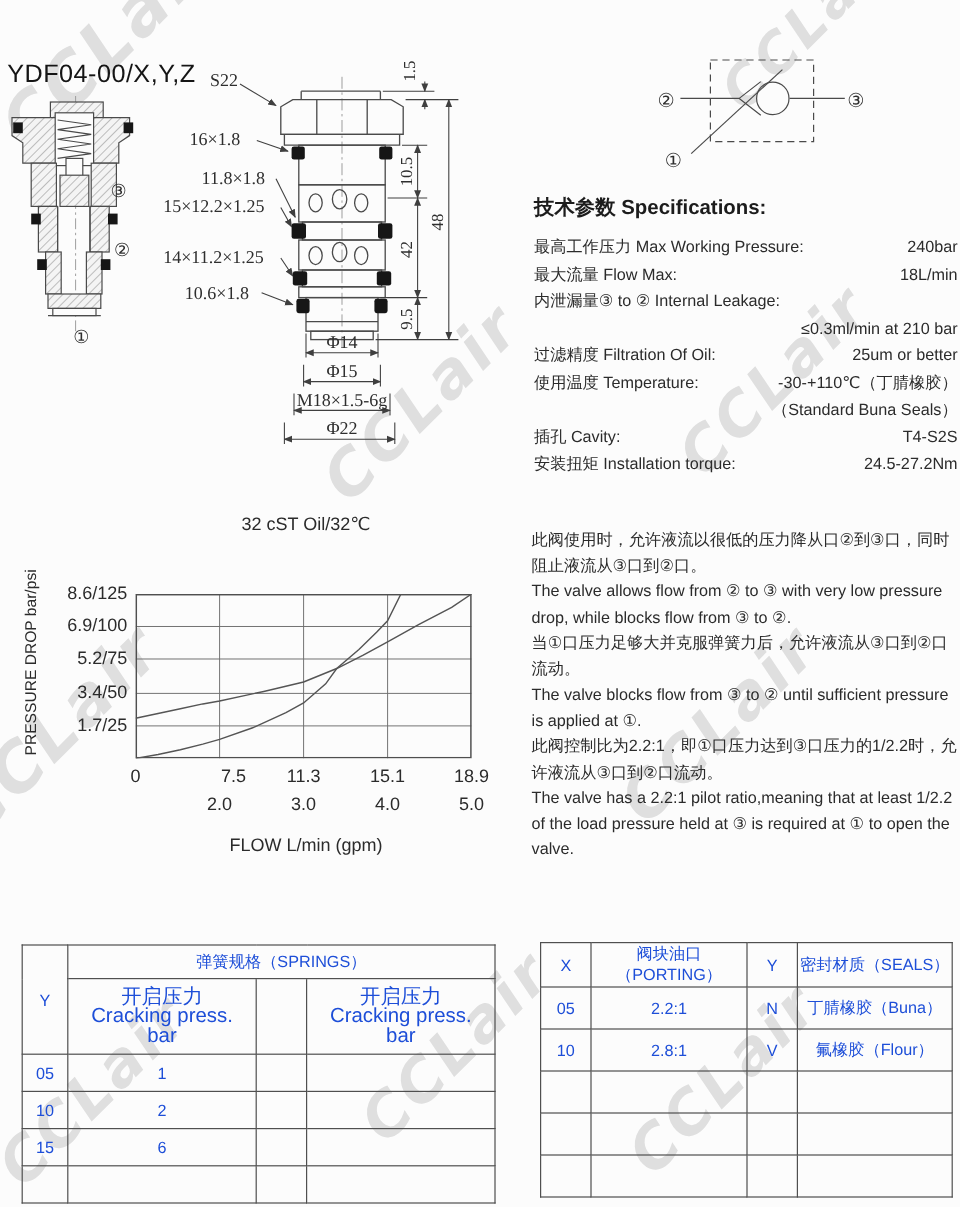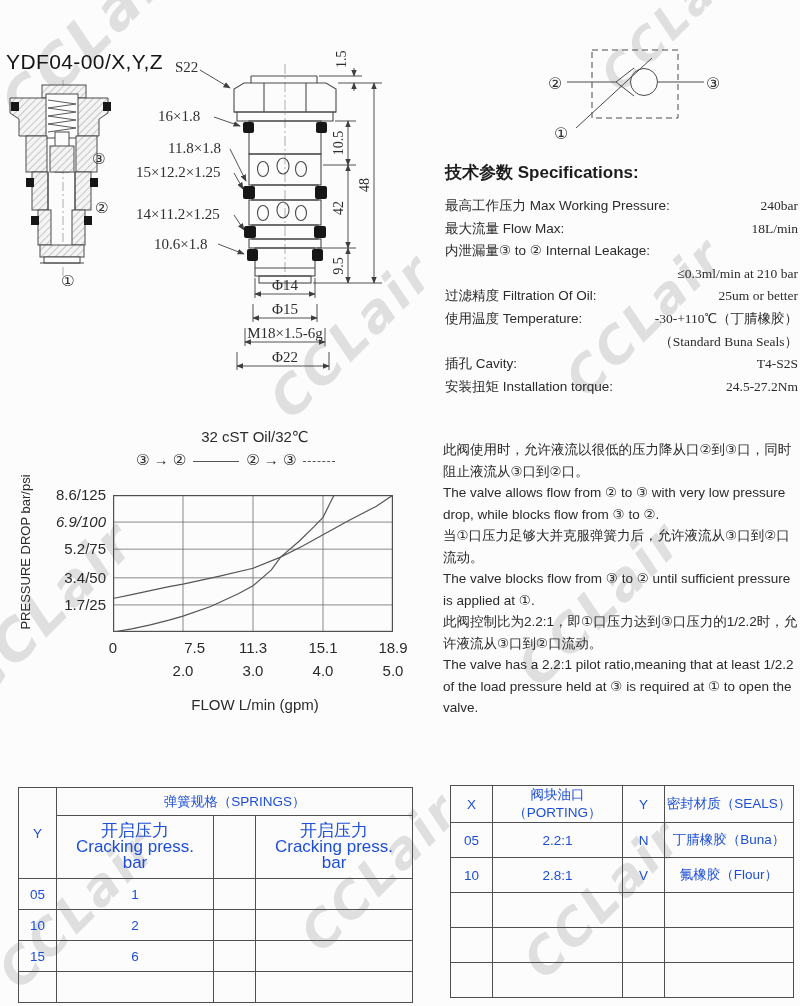--- a/index.html
+++ b/index.html
@@ -8,21 +8,21 @@
   .wm{position:absolute;font-family:"DejaVu Sans",sans-serif;font-weight:bold;font-style:italic;
       color:#dadada;opacity:.85;letter-spacing:3px;transform:rotate(-45deg);
       transform-origin:left bottom;z-index:0;white-space:nowrap;user-select:none;}
   .z{position:absolute;z-index:1;}
   #page-title{left:6px;top:4px;font-size:21px;letter-spacing:.4px;color:#151515;margin-top:46px;}
   
   #specs{left:445px;top:161px;width:353px;}
   .spec-title{font-size:17px;font-weight:bold;color:#1c1c1c;margin-bottom:11px;}
   .spec-row{display:flex;justify-content:space-between;font-size:13.5px;line-height:22.6px;}
   .spec-row .sl{white-space:nowrap;}
-  .spec-row .sv{white-space:nowrap;text-align:left;font-family:Liberation Serif, serif;}
+  .spec-row .sv{white-space:nowrap;text-align:left;}
   
   .chart-title{left:145px;top:428px;width:220px;text-align:center;font-size:15px;}
   .legend{left:136px;top:451px;display:flex;align-items:center;gap:7px;font-size:15px;white-space:nowrap;}
   .ls{display:inline-block;height:0;border-top:1.5px solid #555;margin-top:2px;}
   .ls.solid{width:46px;}
   .ls.dashed{width:32px;border-top-style:dashed;}
   .ylabel{left:-74px;top:544px;width:200px;height:16px;transform:rotate(-90deg);
           text-align:center;font-size:13px;color:#2b2b2b;}
   #ycol{left:36px;top:495px;width:70px;height:137px;}
   .ytick{position:absolute;right:0;font-size:15px;white-space:nowrap;}
@@ -266,32 +266,26 @@
         <span class="sl">插孔 Cavity:</span>
         <span class="sv">T4-S2S</span>
       </div>
     <div class="spec-row">
         <span class="sl">安装扭矩 Installation torque:</span>
         <span class="sv">24.5-27.2Nm</span>
       </div>
   </div>
 
   <div class="z chart-title">32 cST Oil/32℃</div>
-  <div class="z legend">
-    <span>③ → ②</span>
-    <span class="ls solid"></span>
-    <span>② → ③</span>
-    <span class="ls dashed"></span>
-  </div>
   <div class="z ylabel">PRESSURE DROP bar/psi</div>
   <div class="z" id="ycol">
       <div class="ytick" style="top: 100.919px;">1.7/25</div>
       <div class="ytick" style="top: 73.8372px;">3.4/50</div>
       <div class="ytick" style="top: 45.1628px;">5.2/75</div>
-      <div class="ytick" style="top: 18.0814px; font-style: italic;">6.9/100</div>
+      <div class="ytick" style="top: 18.0814px;">6.9/100</div>
       <div class="ytick" style="top: -9px;">8.6/125</div>
     </div>
   <div class="z" id="plot-wrap">
     <svg id="plot-svg" width="280" height="137" viewBox="0 0 280 137">
         <line x1="0" y1="0" x2="0" y2="137" stroke="#6d6d6d" stroke-width="0.8"></line>
         <line x1="70" y1="0" x2="70" y2="137" stroke="#6d6d6d" stroke-width="0.8"></line>
         <line x1="140" y1="0" x2="140" y2="137" stroke="#6d6d6d" stroke-width="0.8"></line>
         <line x1="210" y1="0" x2="210" y2="137" stroke="#6d6d6d" stroke-width="0.8"></line>
         <line x1="280" y1="0" x2="280" y2="137" stroke="#6d6d6d" stroke-width="0.8"></line>
         <line x1="0" y1="109.9186046511628" x2="280" y2="109.9186046511628" stroke="#6d6d6d" stroke-width="0.8"></line>

